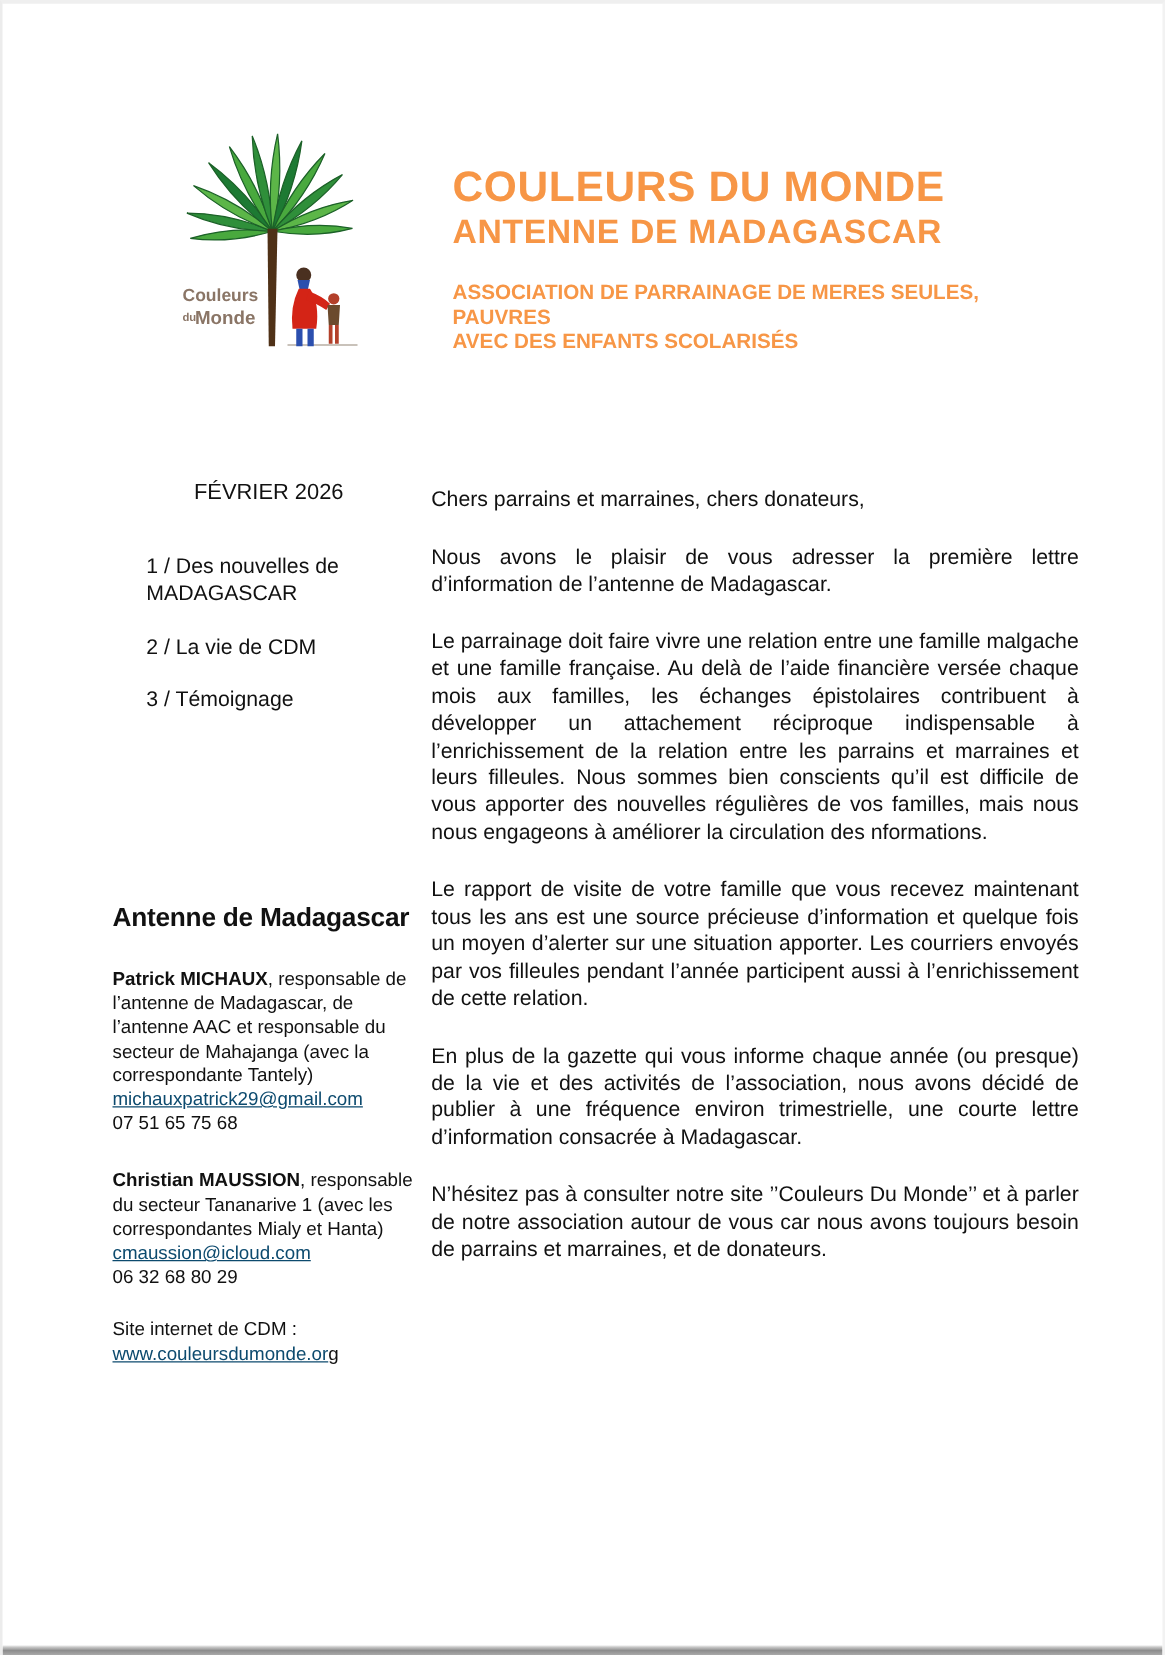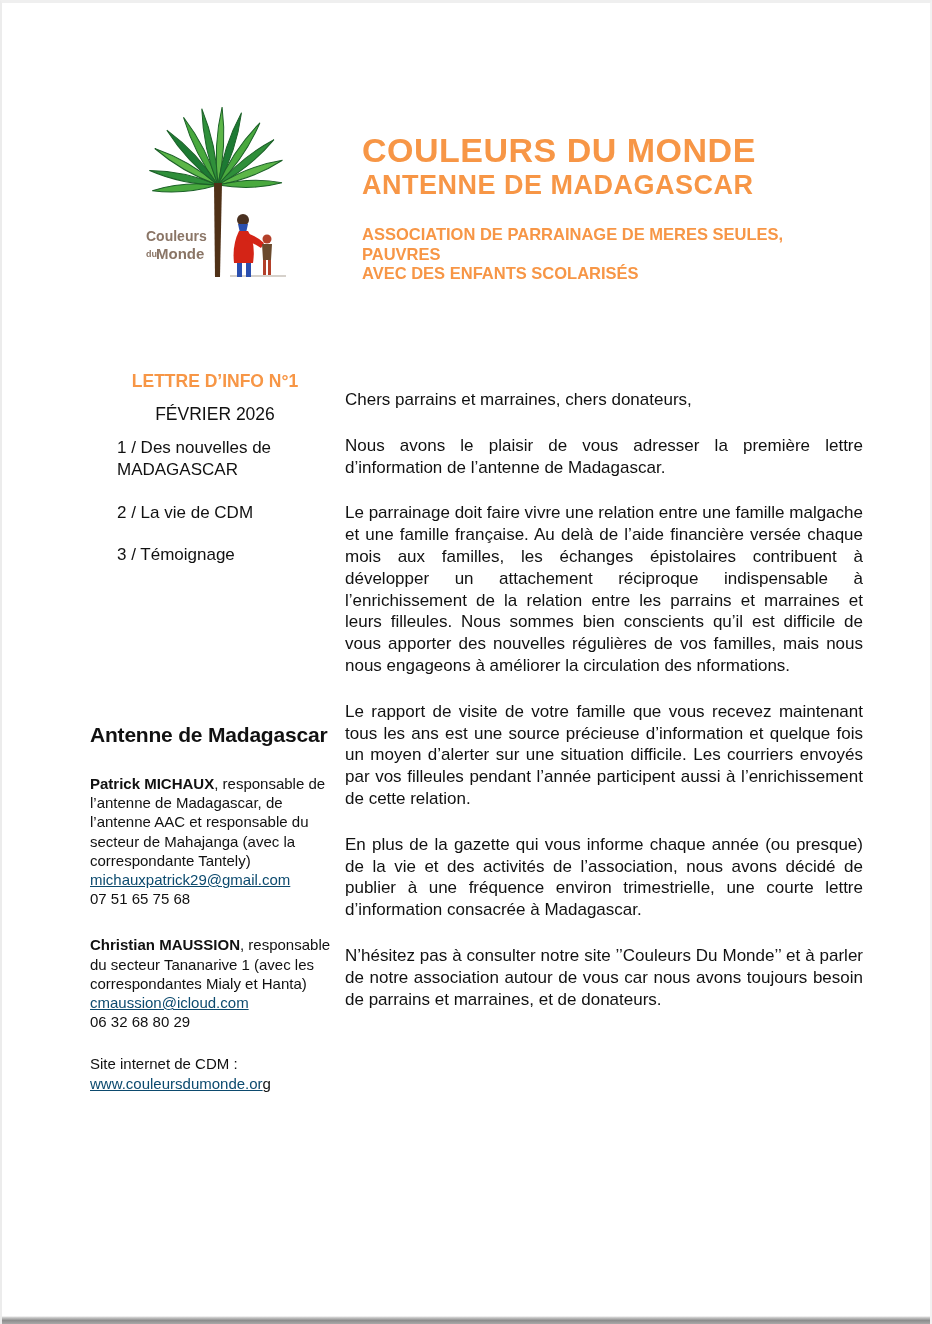--- a/index.html
+++ b/index.html
@@ -21,21 +21,21 @@
   .logo-wrap { position:absolute; left:138px; top:102px; width:152px; height:188px; }
   .title-block { position:absolute; left:360px; top:130px; width:502px; text-align:left; }
   .doc-title   { font-size:34px; font-weight:bold; letter-spacing:0.5px; line-height:1.0; }
   .doc-subtitle{ font-size:27px; font-weight:bold; letter-spacing:0.5px; line-height:1.15; margin-top:3px; }
   .tagline     { margin-top:24px; font-size:16.5px; font-weight:bold; line-height:1.18; }
 
   
   .sidebar-top { position:absolute; left:88px; top:368px; width:250px; }
   .newsletter-title { text-align:center; font-weight:bold; font-size:17.5px; }
   .issue-date  { text-align:center; font-size:17.5px; margin-top:12px; }
-  .toc { margin-top:12px; padding-left:27px; }
+  .toc { margin-top:38px; padding-left:27px; }
   .toc-item { width:182px; font-size:17px; line-height:1.28; margin-bottom:21px; }
   .toc-item:last-child { margin-bottom:0; }
 
   .sidebar-info { position:absolute; left:88px; top:720px; width:254px; }
   .section-heading { font-size:21px; font-weight:bold; letter-spacing:-0.2px; }
   .contact { margin-top:27px; font-size:15px; line-height:19.2px; }
   .contact-name { font-weight:bold; }
   .doc-link { color:#0c4a6e; text-decoration:underline; cursor:pointer; }
   .phone { }
   .website { margin-top:23px; font-size:15px; line-height:19.5px; }
@@ -106,21 +106,20 @@
   <div class="title-block">
     <div class="doc-title" style="color:#F79646">COULEURS DU MONDE</div>
     <div class="doc-subtitle" style="color:#F79646">ANTENNE DE MADAGASCAR</div>
     <div class="tagline" style="color:#F79646">
       <div>ASSOCIATION DE PARRAINAGE DE MERES SEULES, PAUVRES</div>
       <div>AVEC DES ENFANTS SCOLARISÉS</div>
     </div>
   </div>
 
   <div class="sidebar-top">
-    <div class="newsletter-title" style="color:#F79646">LETTRE D’INFO N°1</div>
     <div class="issue-date">FÉVRIER 2026</div>
     <div class="toc">
       <div class="toc-item">1 / Des nouvelles de MADAGASCAR</div>
       <div class="toc-item">2 / La vie de CDM</div>
       <div class="toc-item">3 /  Témoignage</div>
     </div>
   </div>
 
   <div class="sidebar-info">
     <div class="section-heading">Antenne de Madagascar</div>
@@ -141,20 +140,20 @@
     <div class="website">
       <span>Site internet de CDM :</span><br>
       <a class="doc-link">www.couleursdumonde.or</a><span>g</span>
     </div>
   </div>
 
   <div class="body-col">
     <p class="salutation">Chers parrains et marraines, chers donateurs,</p>
     <p>Nous avons le plaisir de vous adresser la première lettre d’information de l’antenne de Madagascar.</p>
     <p>Le parrainage doit faire vivre une relation entre une famille malgache et une famille française. Au delà de l’aide financière versée chaque mois aux familles, les échanges épistolaires contribuent à développer un attachement réciproque indispensable à l’enrichissement de la relation entre les parrains et marraines et leurs filleules. Nous sommes bien conscients qu’il est difficile de vous apporter des nouvelles régulières de vos familles, mais nous nous engageons à améliorer la circulation des nformations.</p>
-    <p>Le rapport de visite de votre famille que vous recevez maintenant tous les ans est une source précieuse d’information et quelque fois un moyen d’alerter sur une situation difficile. Les courriers envoyés par vos filleules pendant l’année participent aussi à l’enrichissement de cette relation.</p>
+    <p>Le rapport de visite de votre famille que vous recevez maintenant tous les ans est une source précieuse d’information et quelque fois un moyen d’alerter sur une situation apporter. Les courriers envoyés par vos filleules pendant l’année participent aussi à l’enrichissement de cette relation.</p>
     <p>En plus de la gazette qui vous informe chaque année (ou presque) de la vie et des activités de l’association, nous avons décidé de publier à une fréquence environ trimestrielle, une courte lettre d’information consacrée à Madagascar.</p>
     <p>N’hésitez pas à consulter notre site ’’Couleurs Du Monde’’ et à parler de notre association autour de vous car nous avons toujours besoin de parrains et marraines, et de donateurs.</p>
   </div>
 
 
   <div class="bottom-shadow"></div>
 </div>
 
 </body></html>

